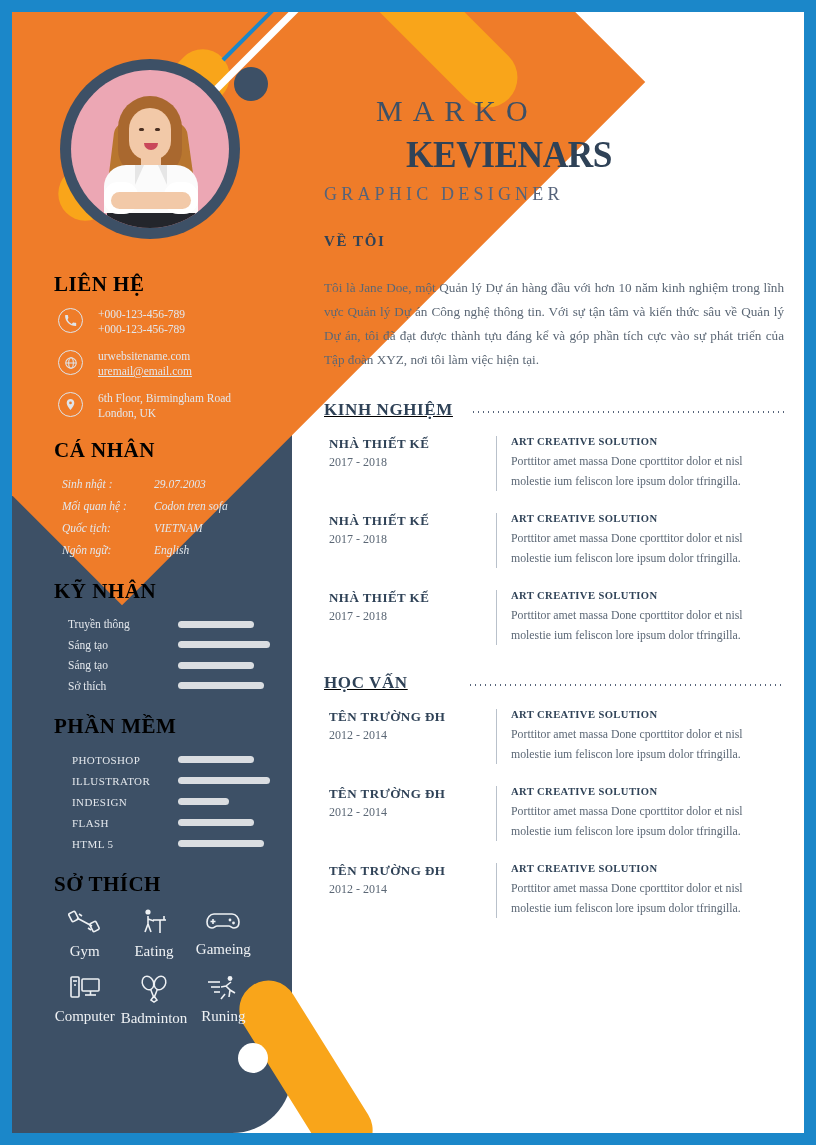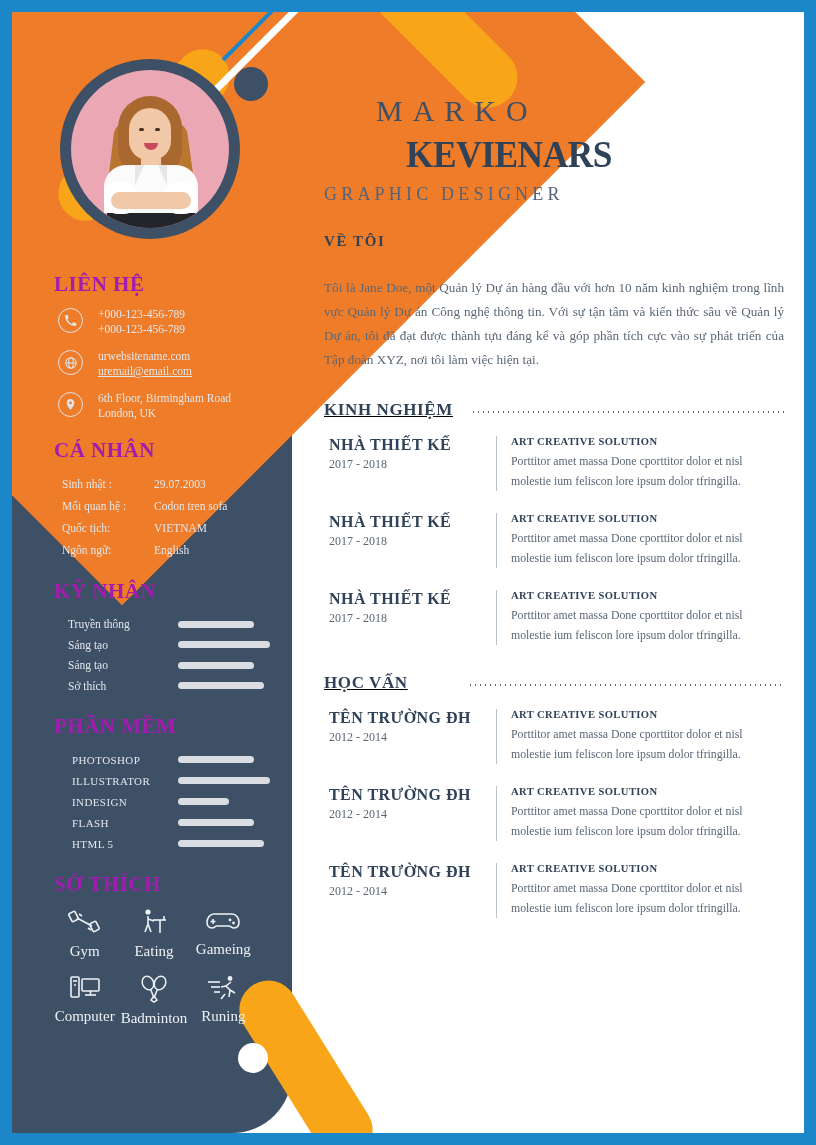--- a/index.html
+++ b/index.html
@@ -234,21 +234,21 @@
     position: absolute; left: 0; top: 260px;
     width: 280px;
     z-index: 30;
     color: #e9ecef;
   }
   .side-h {
     font-family: "Liberation Serif", serif;
     font-weight: bold;
     font-size: 21px;
     letter-spacing: 0.5px;
-    color: #a21caf;
+    color: #000000;
     margin: 0 0 10px 42px;
   }
   .blk { margin-bottom: 18px; }
 
   
   .contact-row {
     display: flex; align-items: flex-start;
     margin: 0 0 13px 46px;
   }
   .cicon {
@@ -264,20 +264,21 @@
     font-family: "Liberation Serif", serif;
   }
   .ctext .u { text-decoration: underline; }
 
   
   .ptable { margin-left: 50px; }
   .prow {
     display: flex; font-size: 11.5px; line-height: 22px;
     color: #e3e7ec;
     font-family: "Liberation Serif", serif;
+    font-style: italic;
   }
   .plabel { width: 92px; flex: 0 0 92px; }
   .pval { flex: 1; }
 
   
   .skills { margin-left: 56px; }
   .srow {
     display: flex; align-items: center;
     height: 20.5px;
     font-size: 11.5px;
@@ -392,21 +393,21 @@
   .entries { margin: 16px 20px 0 20px; }
   .entry {
     display: flex;
     margin-bottom: 22px;
   }
   .entry-left {
     width: 172px; flex: 0 0 172px;
     padding-left: 5px;
   }
   .e-role {
-    font-size: 16px; font-weight: bold;
+    font-size: 13px; font-weight: bold;
     letter-spacing: 0.45px;
     color: #2f4257;
     font-family: "Liberation Serif", serif;
     margin-bottom: 3px;
   }
   .e-years {
     font-size: 12px;
     color: #5b6775;
     font-family: "Liberation Serif", serif;
   }

